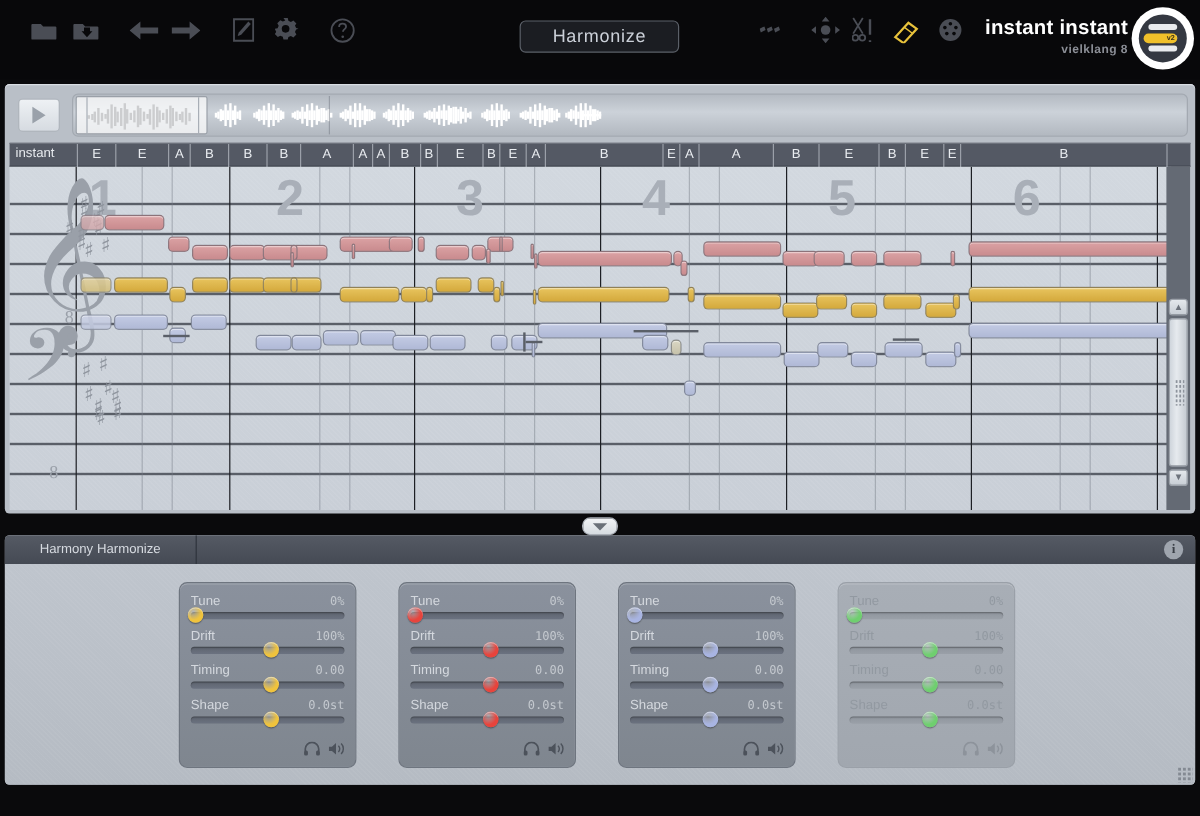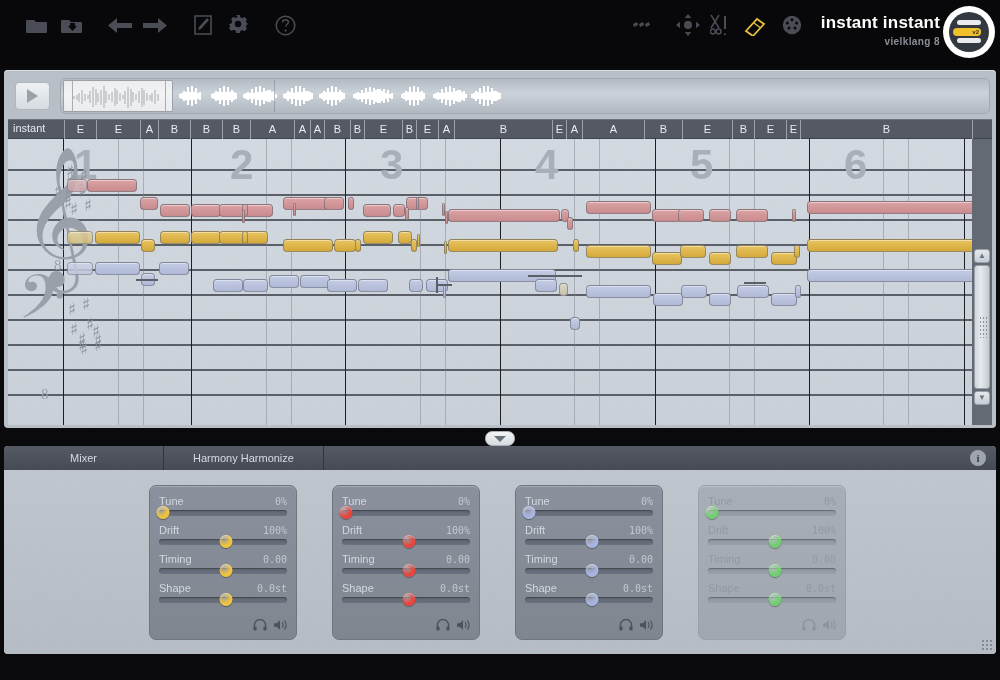--- a/index.html
+++ b/index.html
@@ -437,20 +437,21 @@
       <svg width="20" height="20" viewBox="0 0 20 20" fill="currentColor">
         <circle cx="10" cy="10" r="9.2"></circle>
         <circle cx="10" cy="4.8" r="1.5" fill="#08080a"></circle>
         <circle cx="5.4" cy="8" r="1.5" fill="#08080a"></circle>
         <circle cx="14.6" cy="8" r="1.5" fill="#08080a"></circle>
         <circle cx="7" cy="13" r="1.5" fill="#08080a"></circle>
         <circle cx="13" cy="13" r="1.5" fill="#08080a"></circle>
       </svg>
     </div>
 
+    <div id="harmonize">Harmonize</div>
 
 
     <div id="brand-title">instant instant</div>
     <div id="brand-sub">vielklang 8</div>
     <div id="logo">
       <div id="logo-inner">
         <div class="logo-bar" id="lb1"></div>
         <div class="logo-bar" id="lb2"></div>
         <div class="logo-bar" id="lb3"></div>
         <div id="logo-v2">v2</div>
@@ -827,21 +828,20 @@
       </div>
     </div>
   </div>
 
   <div id="collapse">
     <div id="collapse-tri"></div>
   </div>
 
   <div id="bottom">
     <div id="btabs">
-      <div class="btab">Mixer</div>
       <div class="btab">Harmony Harmonize</div>
       <div class="btab blank"></div>
       <div id="info-icon">i</div>
     </div>
     <div id="panels">
 
     <div class="vpanel">
       <div class="ctrl">
         <div class="ctrl-top">
           <span class="ctrl-label">Tune</span>

